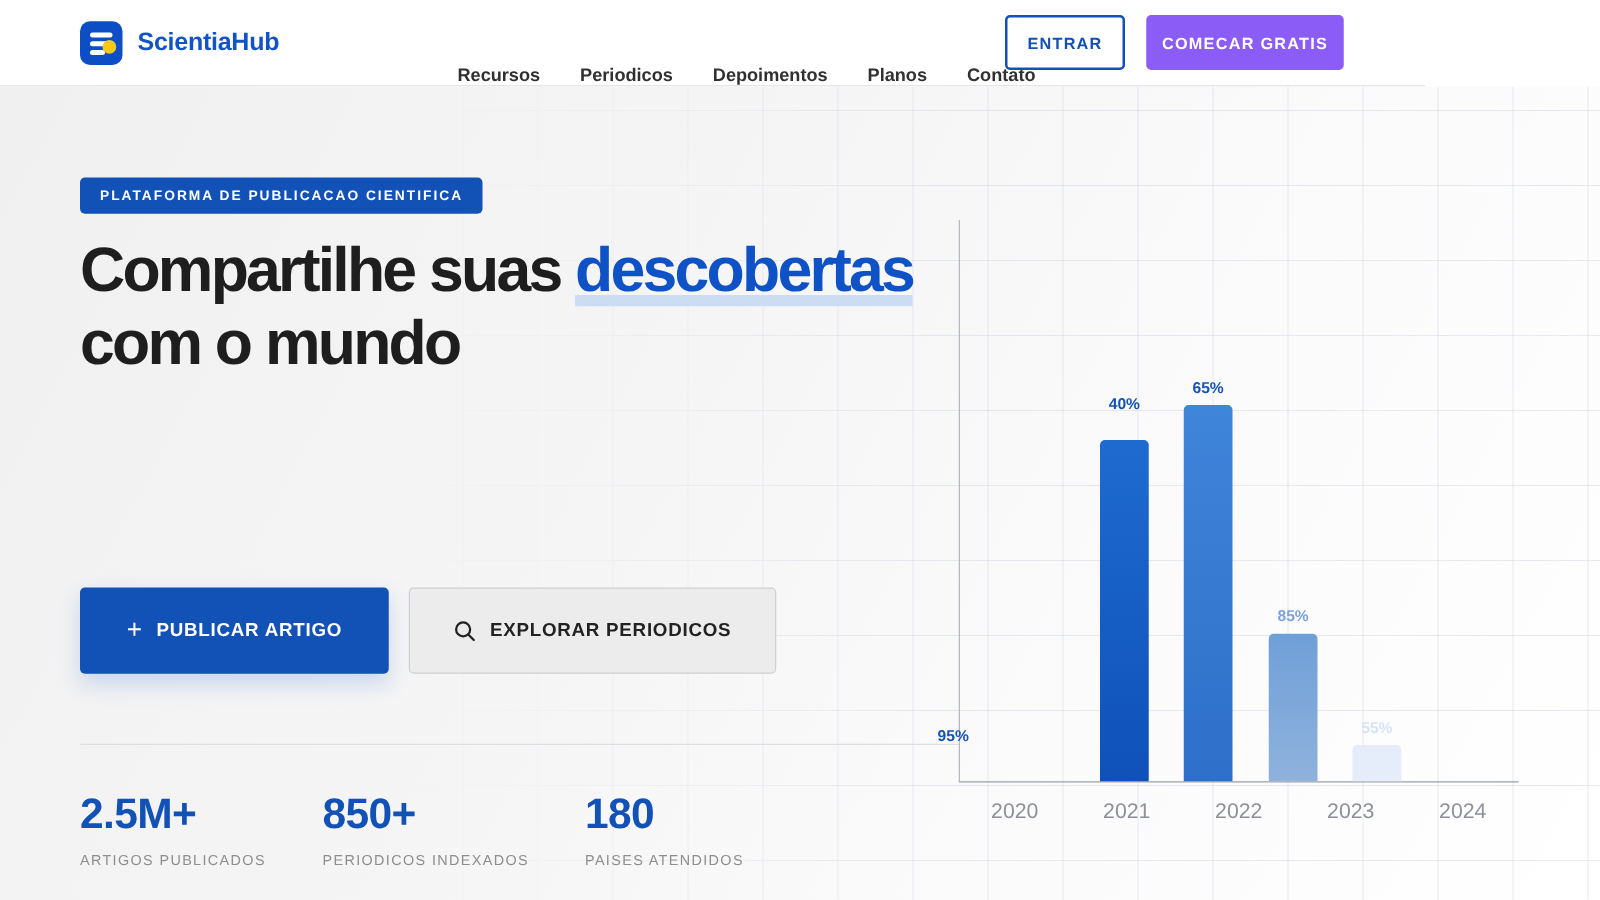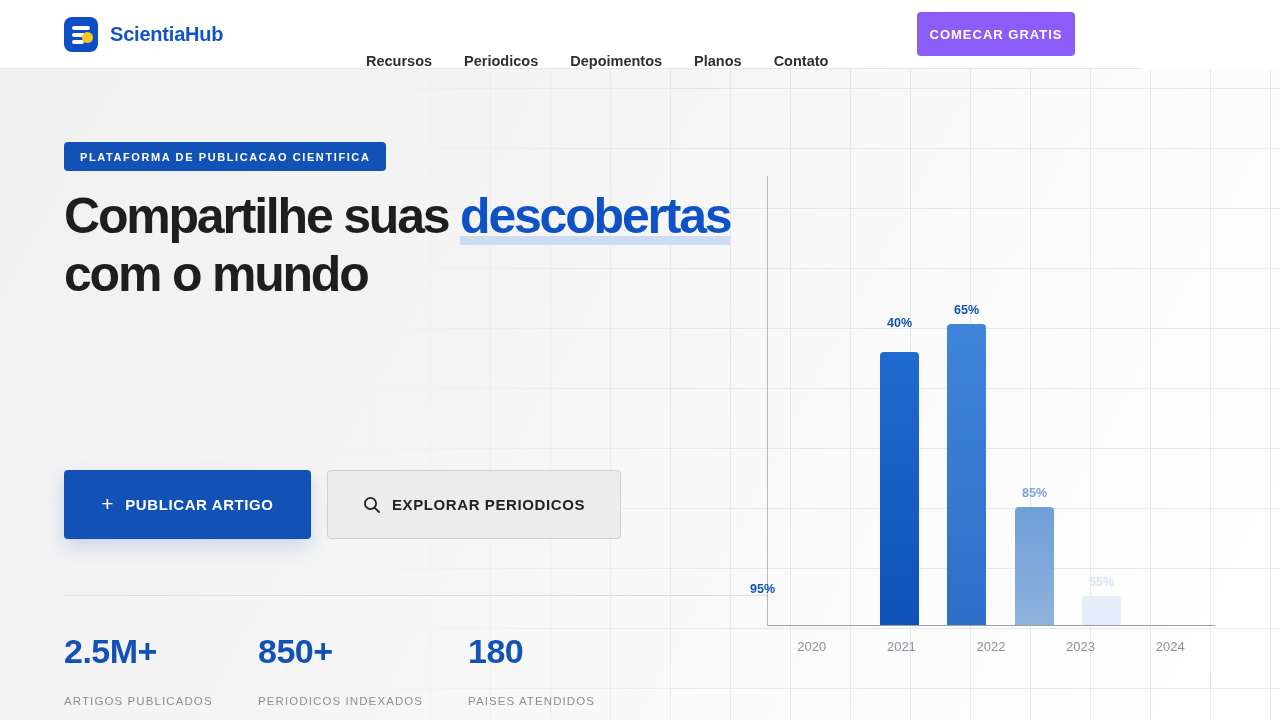--- a/index.html
+++ b/index.html
@@ -64,32 +64,32 @@
   .btn-primary .plus { font-size:21px; font-weight:normal; line-height:1; margin-top:-2px; }
   .btn-secondary { width:294px; height:69px; background:#ececec; border:1px solid #d0d0d0; border-radius:4px;
                    color:#222; font-size:15px; font-weight:bold; letter-spacing:0.6px;
                    display:flex; align-items:center; justify-content:center; gap:11px; cursor:pointer;
                    font-family:"Liberation Sans",sans-serif; }
 
   .stats-divider { position:absolute; left:64px; top:526px; width:703px; height:1px; background:#dcdee1; }
   .stats { position:absolute; left:64px; top:563px; display:flex; }
   .stat { display:flex; flex-direction:column; }
   .stat-value { font-size:34px; font-weight:bold; color:#1251b5; letter-spacing:-0.5px; }
-  .stat-label { margin-top:24px; font-size:11.5px; color:#8e8e8e; letter-spacing:1.1px; }
+  .stat-label { margin-top:12px; font-size:11.5px; color:#8e8e8e; letter-spacing:1.1px; }
   .stat:nth-child(1){ width:194px; } .stat:nth-child(2){ width:210px; }
 
   
   .chart { position:absolute; left:767px; top:107px; width:448px; height:450px;
            border-left:1px solid #b5b9bf; border-bottom:1px solid #9aa0a6; }
   .chart .c-bar { position:absolute; bottom:0; border-radius:4px 4px 0 0; }
   .chart .c-label { position:absolute; font-size:12.5px; font-weight:bold; white-space:nowrap;
                     transform:translateX(-50%); }
   .chart .c-origin-label { position:absolute; font-size:12.5px; font-weight:bold; }
   .x-axis { position:absolute; left:767px; top:570px; width:448px; display:flex; }
-  .x-tick { flex:1; text-align:center; font-size:13px; color:#8d9097; }
+  .x-tick { flex:1; text-align:center; font-size:17px; color:#8d9097; }
 </style>
 </head>
 <body>
 
 <div class="page">
 
   <div class="header">
     <div class="brand">
       <div class="brand-icon">
         <div class="bar bar1"></div>
@@ -100,20 +100,21 @@
       <div class="brand-name">ScientiaHub</div>
     </div>
     <div class="nav" id="nav">
         <div class="nav-item">Recursos</div>
         <div class="nav-item">Periodicos</div>
         <div class="nav-item">Depoimentos</div>
         <div class="nav-item">Planos</div>
         <div class="nav-item">Contato</div>
       </div>
     <div class="header-actions">
+      <button class="btn-login">ENTRAR</button>
       <button class="btn-signup">COMECAR GRATIS</button>
     </div>
   </div>
 
   <div class="hero">
     <div class="hero-grid"></div>
 
     <div class="badge">PLATAFORMA DE PUBLICACAO CIENTIFICA</div>
 
     <h1 class="headline"><span>Compartilhe suas </span><span class="hl">descobertas</span><br><span>com o mundo</span></h1>

